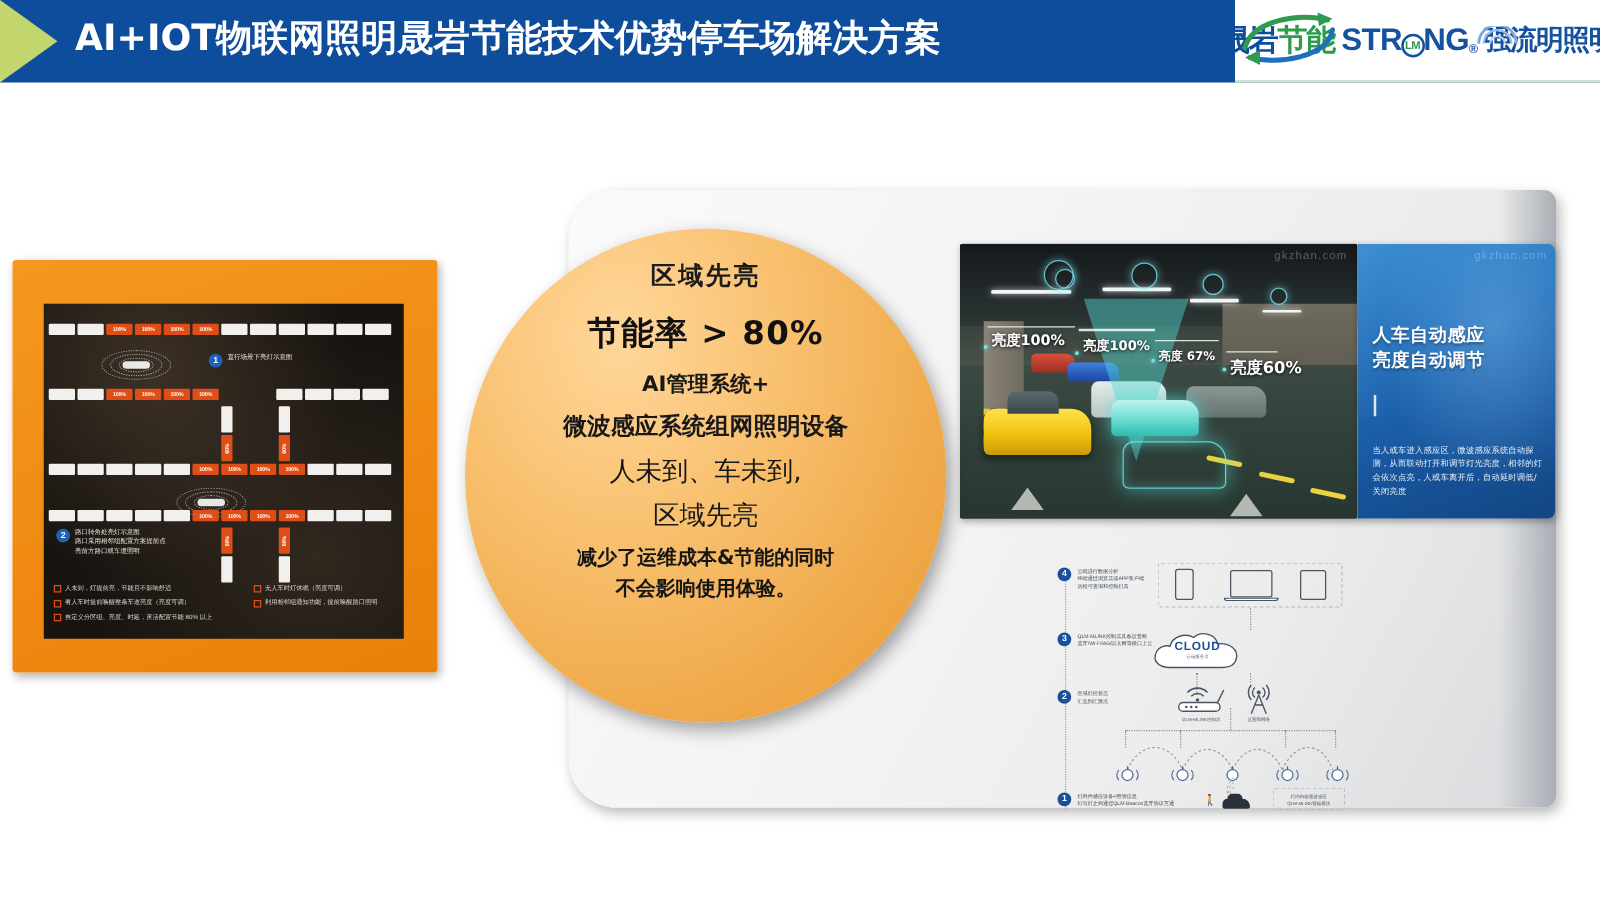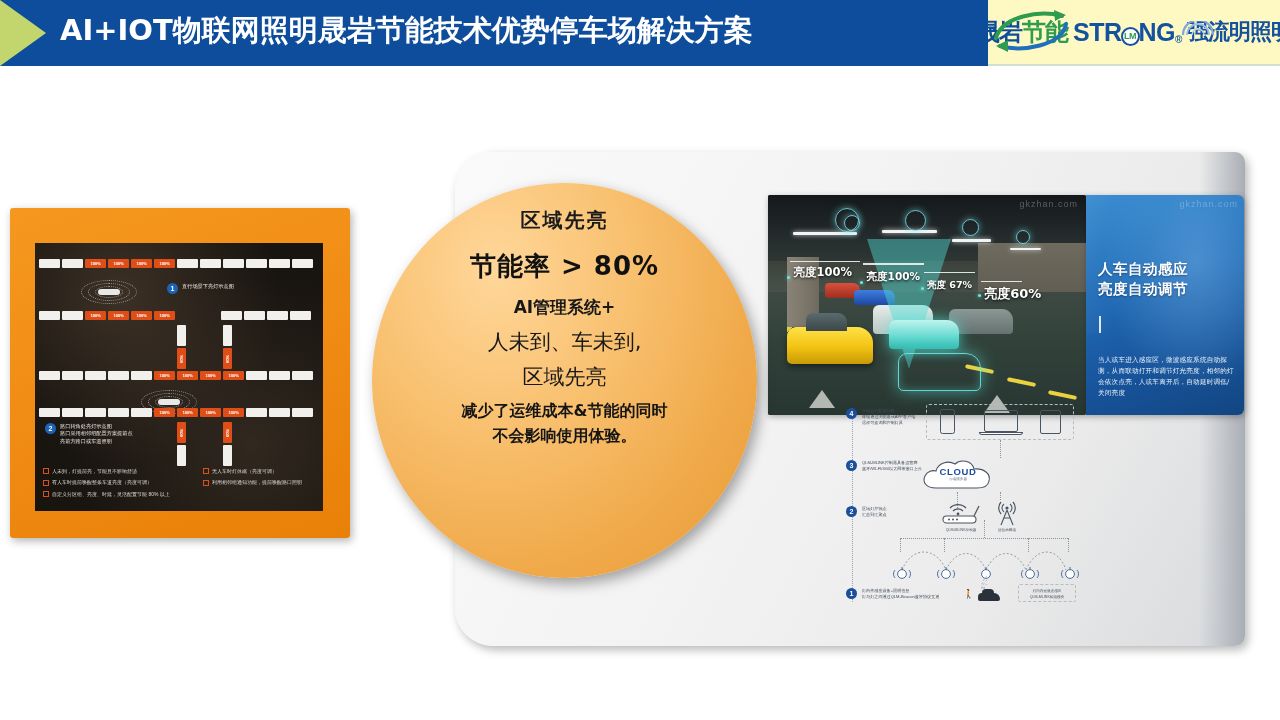--- a/index.html
+++ b/index.html
@@ -24,21 +24,21 @@
     border-left:46px solid #c3d66e;
   }
   .header-title {
     position:absolute; left:60px; top:11px;
     font-size:29px; font-weight:bold; color:#ffffff;
     letter-spacing:0px; white-space:nowrap;
     font-family:"DejaVu Sans","Liberation Sans",sans-serif;
   }
   .logo-plate {
     position:absolute; right:0; top:0; width:292px; height:66px;
-    background:#fef9c3; display:flex; align-items:center;
+    background:#ffffff; display:flex; align-items:center;
     justify-content:center; gap:5px;
     border-bottom:2px solid #cfe0cf;
   }
   .logo-cn {
     position:relative; font-size:24px; font-weight:bold;
     color:#0d4d9b; letter-spacing:-1px; line-height:1;
     font-family:"DejaVu Sans","Liberation Sans",sans-serif;
     white-space:nowrap;
   }
   .logo-cn .grn { color:#2e9b4e; }
@@ -330,21 +330,21 @@
     font-size:6.6px; line-height:11px; letter-spacing:0.2px;
     font-family:"DejaVu Sans","Liberation Sans",sans-serif;
   }
   .bp-watermark {
     position:absolute; right:6px; top:4px; color:rgba(255,255,255,0.25);
     font-size:9px; letter-spacing:1px;
   }
 
   
   .netdiag {
-    position:absolute; left:832px; top:402px; width:252px; height:212px;
+    position:absolute; left:832px; top:448px; width:252px; height:212px;
     font-family:"Liberation Sans",sans-serif;
   }
   .nd-axis {
     position:absolute; left:20px; top:6px; width:1px; height:194px;
     border-left:1px dotted #9aa3ad;
   }
   .nd-step { position:absolute; display:flex; align-items:flex-start; gap:5px; }
   .nd-num {
     width:11px; height:11px; border-radius:50%; background:#1b4e9b; color:#fff;
     font-size:7px; font-weight:bold; text-align:center; line-height:11px; flex:none;
@@ -571,20 +571,21 @@
         </div>
       </div>
     </div>
   </div>
 </div>
 
 <div class="oval">
   <div class="oval-head">区域先亮</div>
   <div class="oval-rate">节能率 &gt; 80%</div>
   <div class="oval-l1">AI管理系统+</div>
+  <div class="oval-l2">微波感应系统组网照明设备</div>
   <div class="oval-l3">人未到、车未到,</div>
   <div class="oval-l4">区域先亮</div>
   <div class="oval-l5">减少了运维成本&amp;节能的同时</div>
   <div class="oval-l6">不会影响使用体验。</div>
 </div>
 
 <div class="garage-wrap">
   <div class="garage">
     <div class="g-ceiling"></div>
     <div class="g-wall"></div>

